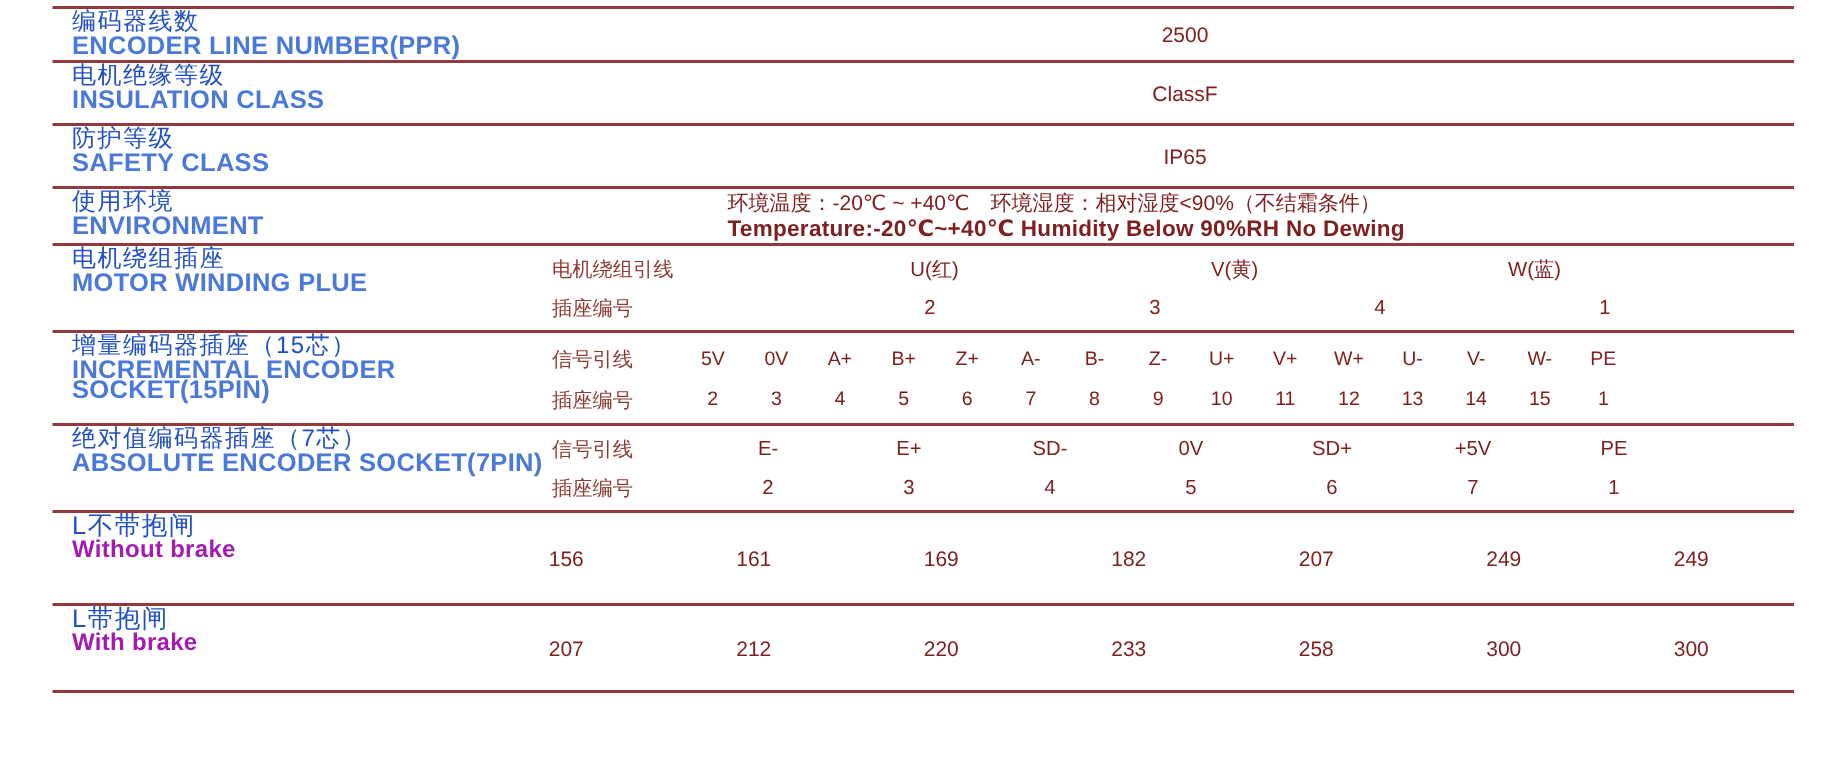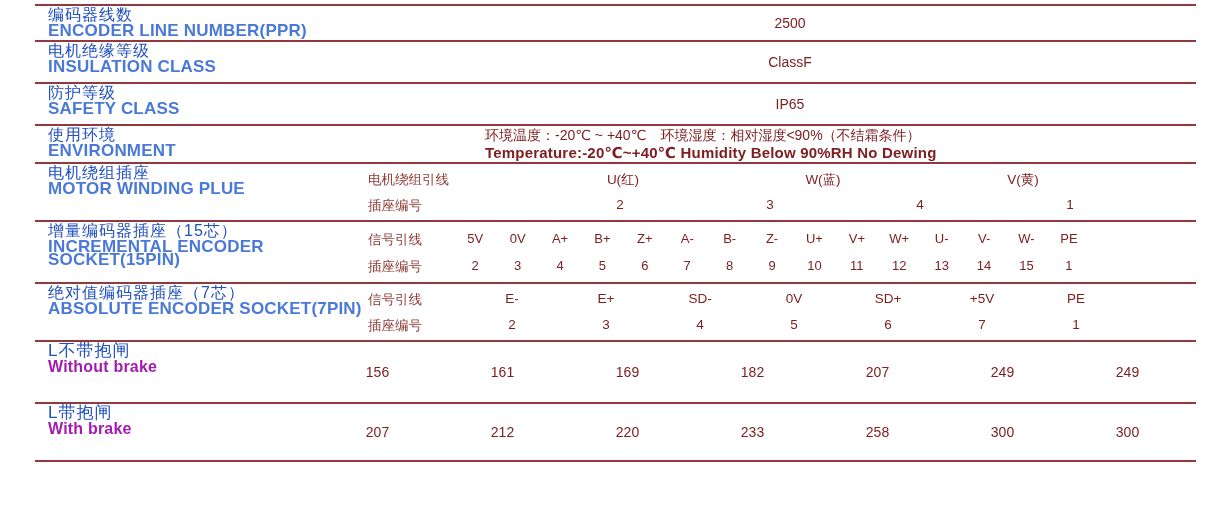--- a/index.html
+++ b/index.html
@@ -95,22 +95,22 @@
 
   <div class="row" style="height:58px">
     <div class="label">
       <div class="zh">电机绕组插座</div>
       <div class="en">MOTOR WINDING PLUE</div>
     </div>
     <div class="subline" style="top:7px">
       <span class="sublabel">电机绕组引线</span>
       <div class="cells" style="left:488px;width:600px">
         <span>U(红)</span>
+        <span>V(黄)</span>
         <span>W(蓝)</span>
-        <span>V(黄)</span>
       </div>
     </div>
     <div class="subline" style="top:33px">
       <span class="sublabel">插座编号</span>
       <div class="cells" style="left:510px;width:600px">
         <span>2</span>
         <span>3</span>
         <span>4</span>
         <span>1</span>
       </div>

